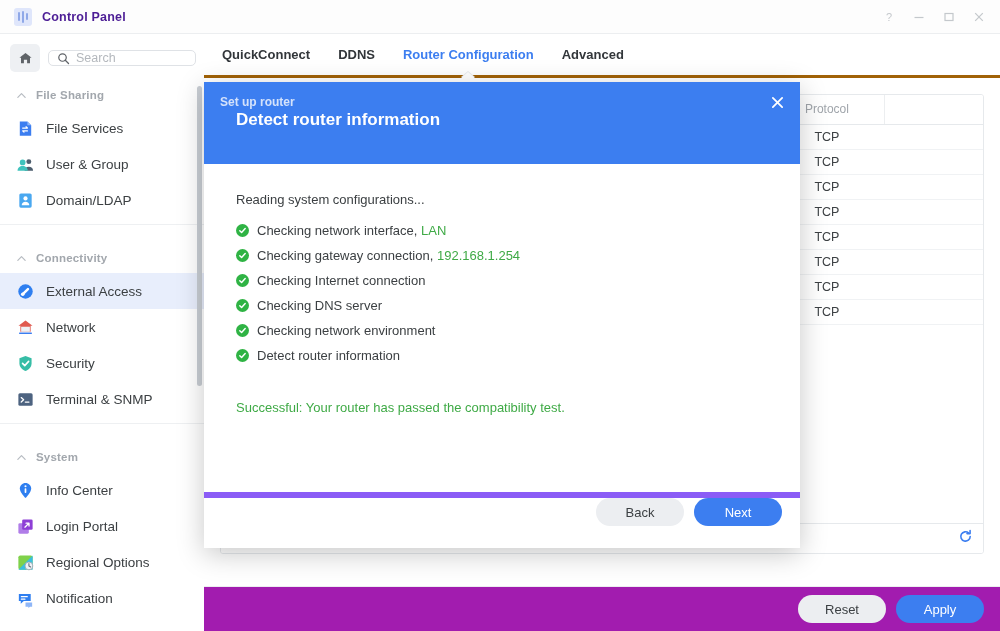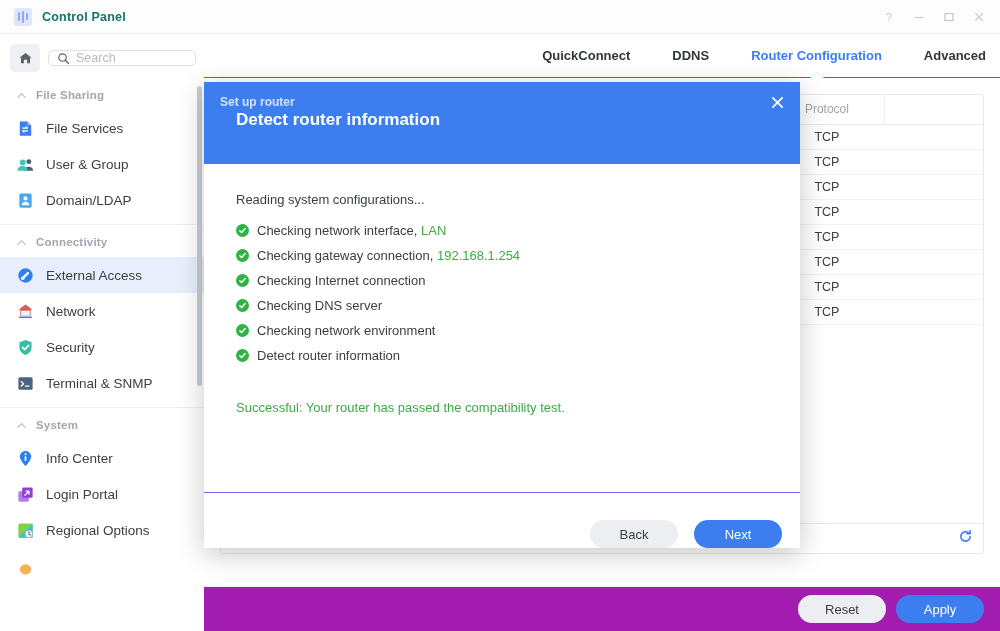--- a/index.html
+++ b/index.html
@@ -27,21 +27,21 @@
     border-radius: 3px;
     background: #dfe6fb;
     position: relative;
     display: flex; align-items: center; justify-content: center;
   }
   .tb-icon .bar { width: 2px; background: #8fa8e8; border-radius: 1px; }
   .tb-icon .b1 { height: 9px; }
   .tb-icon .b2 { height: 12px; margin: 0 2px; }
   .tb-icon .b3 { height: 7px; }
   .tb-title {
-    font-size: 12.5px; font-weight: bold; color: #0f766e; letter-spacing: .2px;
+    font-size: 12.5px; font-weight: bold; color: #4c1d95; letter-spacing: .2px;
   }
   .tb-ctrls {
     margin-left: auto; display: flex; align-items: center; gap: 0px;
     padding-right: 6px;
   }
   .tb-btn {
     width: 30px; height: 30px; display: flex; align-items: center; justify-content: center;
     color: #c4c8cc; font-size: 13px; cursor: default;
   }
   .tb-btn svg { display: block; }
@@ -63,46 +63,45 @@
     flex: 1; height: 16px; border: 1px solid #dfe2e6; border-radius: 5px;
     display: flex; align-items: center; padding: 0 8px; gap: 6px;
     background: #fff;
   }
   .search-box .ph { font-size: 12.5px; color: #b4b8bd; }
   .group-hdr {
     display: flex; align-items: center; gap: 9px;
     padding: 9px 0 9px 16px;
     font-size: 11.5px; font-weight: bold; color: #a2a7ad; letter-spacing: .2px;
   }
-  .group-hdr.divided { border-top: 1px solid #eef0f2; margin-top: 6px; padding-top: 11px; }
+  .group-hdr.divided { border-top: 1px solid #eef0f2; margin-top: 6px; padding-top: 27px; }
   .chev { color: #b6bbc1; }
   .nav-item {
     display: flex; align-items: center; gap: 11px;
     height: 36px; padding-left: 16px;
     font-size: 13.5px; color: #3c4043;
   }
   .nav-item.active { background: #e8eefc; }
   .nav-ico { width: 19px; height: 19px; flex: 0 0 19px; position: relative; }
   .nav-ico svg { display: block; }
   .side-scroll {
     position: absolute; left: 197px; top: 52px; width: 5px; height: 300px;
     background: #c9ced4; border-radius: 3px;
   }
 
   
   .main {
     position: absolute; top: 34px; left: 204px; width: 796px; height: 597px;
     background: #ffffff;
   }
   .tabs {
-    display: flex; align-items: center; gap: 14px;
+    display: flex; align-items: center; gap: 0px;
     height: 44px; padding-left: 18px;
-    border-bottom: 1px solid #a16207;
+    border-bottom: 3px solid #a16207;
     position: relative;
-    justify-content: flex-end;
   }
   .tab {
     font-size: 13px; font-weight: bold; color: #32363a;
     padding: 0 14px; line-height: 44px;
   }
   .tab:first-child { padding-left: 0; }
   .tab.active { color: #3c7ef0; position: relative; }
   .tab.active::after {
     content: ""; position: absolute; left: 50%; bottom: -1px;
     transform: translateX(-50%);
@@ -197,23 +196,23 @@
     width: 13px; height: 13px; border-radius: 50%; background: #2fb344;
     display: flex; align-items: center; justify-content: center; flex: 0 0 13px;
   }
   .tick svg { display: block; }
   .hl-green { color: #3faa46; }
   .success-msg {
     position: absolute; left: 32px; top: 236px;
     font-size: 13px; color: #3faa46;
   }
   .modal-foot {
-    height: 56px; flex: 0 0 56px; border-top: 1px solid #8b5cf6;
-    display: flex; align-items: flex-end; justify-content: flex-end;
-    gap: 16px; padding-right: 18px;
+    height: 56px; flex: 0 0 56px; border-top: 6px solid #8b5cf6;
+    display: flex; align-items: flex-start; justify-content: flex-end;
+    gap: 10px; padding-right: 18px;
   }
 </style>
 </head>
 <body>
 
 <div id="app">
 
   <div class="titlebar">
     <div class="tb-icon">
       <div class="bar b1"></div>
@@ -375,20 +374,31 @@
     <div class="nav-item">
       <span class="nav-ico">
         <svg width="19" height="19" viewBox="0 0 20 20">
             <rect x="2.5" y="2.5" width="15" height="15" rx="2" fill="#7fd14a"></rect>
             <path d="M2.5 17.5L17.5 2.5v15z" fill="#3bbfe0"></path>
             <circle cx="13.6" cy="13.6" r="4.1" fill="#eef3f7" stroke="#9aa4ae" stroke-width=".9"></circle>
             <path d="M13.6 11.2v2.5l1.8 1.1" fill="none" stroke="#5f6b77" stroke-width="1.1" stroke-linecap="round"></path>
           </svg>
       </span>
       <span>Regional Options</span>
+    </div>
+    <div class="nav-item">
+      <span class="nav-ico">
+        <svg width="19" height="19" viewBox="0 0 20 20">
+            <path d="M3 5.2h12.5v7.3H8.2l-3.2 3v-3H3z" fill="#2f7ff0"></path>
+            <rect x="5" y="7.4" width="7.5" height="1.3" rx=".6" fill="#fff"></rect>
+            <rect x="5" y="10" width="5" height="1.3" rx=".6" fill="#fff"></rect>
+            <path d="M10 14.3h7v4.3h-2.2l-1.8 1.4v-1.4H10z" fill="#8fb6f7"></path>
+          </svg>
+      </span>
+      <span>Notification</span>
     </div>
     <div class="nav-item" style="opacity:.95">
       <span class="nav-ico">
         <svg width="19" height="19" viewBox="0 0 20 20">
             <ellipse cx="10" cy="13" rx="6" ry="5.4" fill="#f4b14d"></ellipse>
           </svg>
       </span>
       <span></span>
     </div>
 

